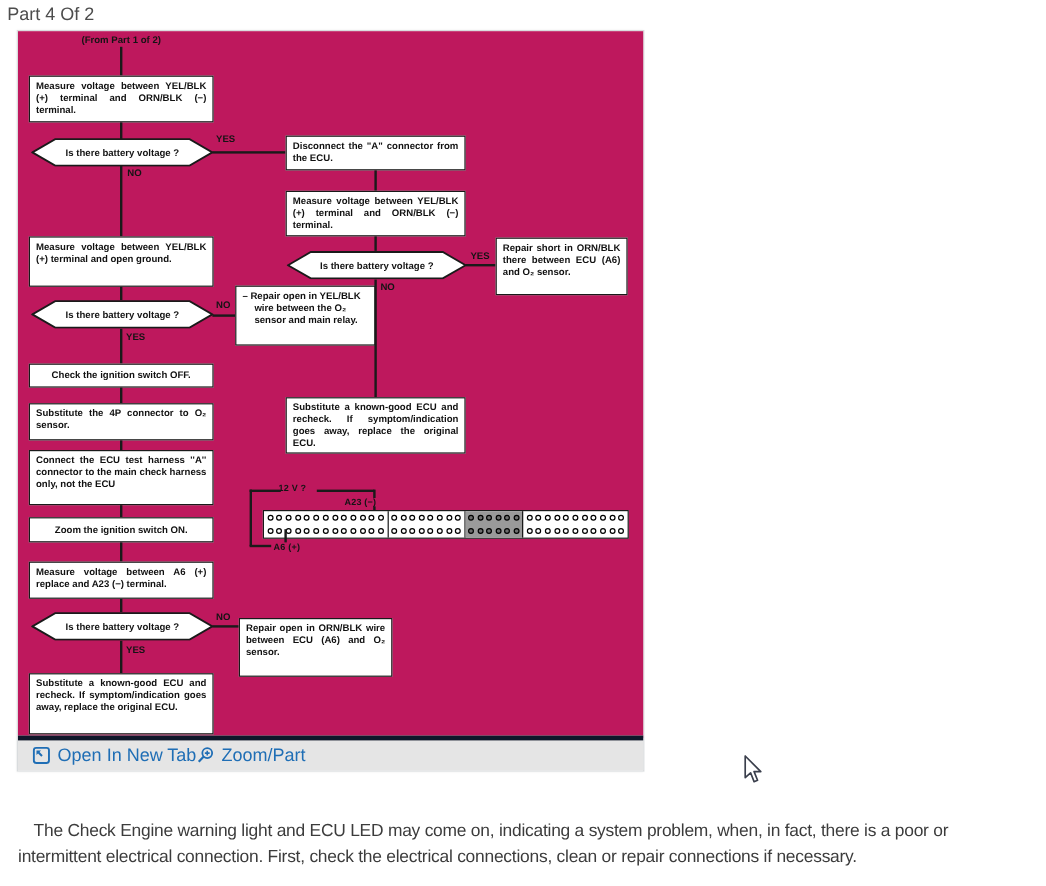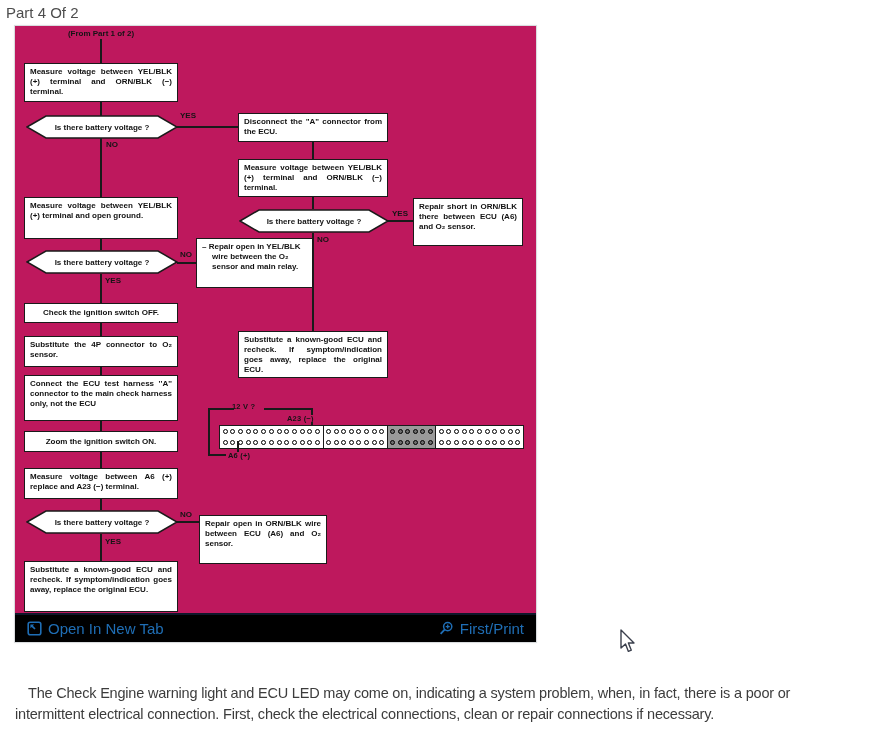--- a/index.html
+++ b/index.html
@@ -33,22 +33,22 @@
           border:1.5px solid #1a1a1a; background:#fff; display:flex; }
   .conn-sec { display:flex; flex-direction:column; justify-content:space-evenly;
               border-right:1.5px solid #1a1a1a; height:100%; }
   .conn-sec:last-child { border-right:none; }
   .conn-sec.shaded { background:#9a9a9a; }
   .pin-row { display:flex; justify-content:space-evenly; align-items:center; flex:1; }
   .pin { width:5px; height:5px; border:1px solid #000; border-radius:50%; background:#fff; }
   .conn-sec.shaded .pin { background:#6e6e6e; }
 
   .viewer-footer { position:absolute; left:0; right:0; bottom:0; height:29px;
-                   background:#000000; border-top:2px solid #0f172a;
-                   display:flex; align-items:center; justify-content:space-between; padding:0 12px; }
+                   background:#e5e5e5; border-top:4px solid #0f172a;
+                   display:flex; align-items:center; justify-content:flex-start; padding:0 12px; }
   .vlink { display:flex; align-items:center; gap:6px; color:var(--link,#1f6eb5);
            font-size:15px; text-decoration:none; cursor:pointer; }
   .vlink svg { display:block; }
 
   .note { position:absolute; left:15px; top:683px; width:846px; font-size:14.5px;
           line-height:21px; color:#3c3c3c; letter-spacing:-0.2px; text-indent:13px; }
 
   .cursor { position:absolute; left:617px; top:628px; width:20px; height:28px; }
 </style>
 </head>
@@ -259,21 +259,21 @@
         </svg>
         <span>Open In New Tab</span>
       </a>
       <a class="vlink">
         <svg width="15" height="15" viewBox="0 0 15 15">
           <circle cx="8.7" cy="5.6" r="4.1" fill="none" stroke="#1f6eb5" stroke-width="1.5"></circle>
           <line x1="5.6" y1="8.6" x2="1.6" y2="12.8" stroke="#1f6eb5" stroke-width="1.8"></line>
           <line x1="6.7" y1="5.6" x2="10.7" y2="5.6" stroke="#1f6eb5" stroke-width="1.3"></line>
           <line x1="8.7" y1="3.6" x2="8.7" y2="7.6" stroke="#1f6eb5" stroke-width="1.3"></line>
         </svg>
-        <span>First/Print</span>
+        <span>Zoom/Part</span>
       </a>
     </div>
   </div>
 
   <p class="note">The Check Engine warning light and ECU LED may come on, indicating a system problem, when, in fact, there is a poor or intermittent electrical connection. First, check the electrical connections, clean or repair connections if necessary.</p>
 
   <svg class="cursor" viewBox="0 0 20 28">
     <path d="M4 2 L4 20 L8.5 16 L11.4 23.4 L14.3 22.2 L11.4 15 L17 15 Z" fill="#fff" stroke="#3a3f4c" stroke-width="1.4" stroke-linejoin="round"></path>
   </svg>
 

